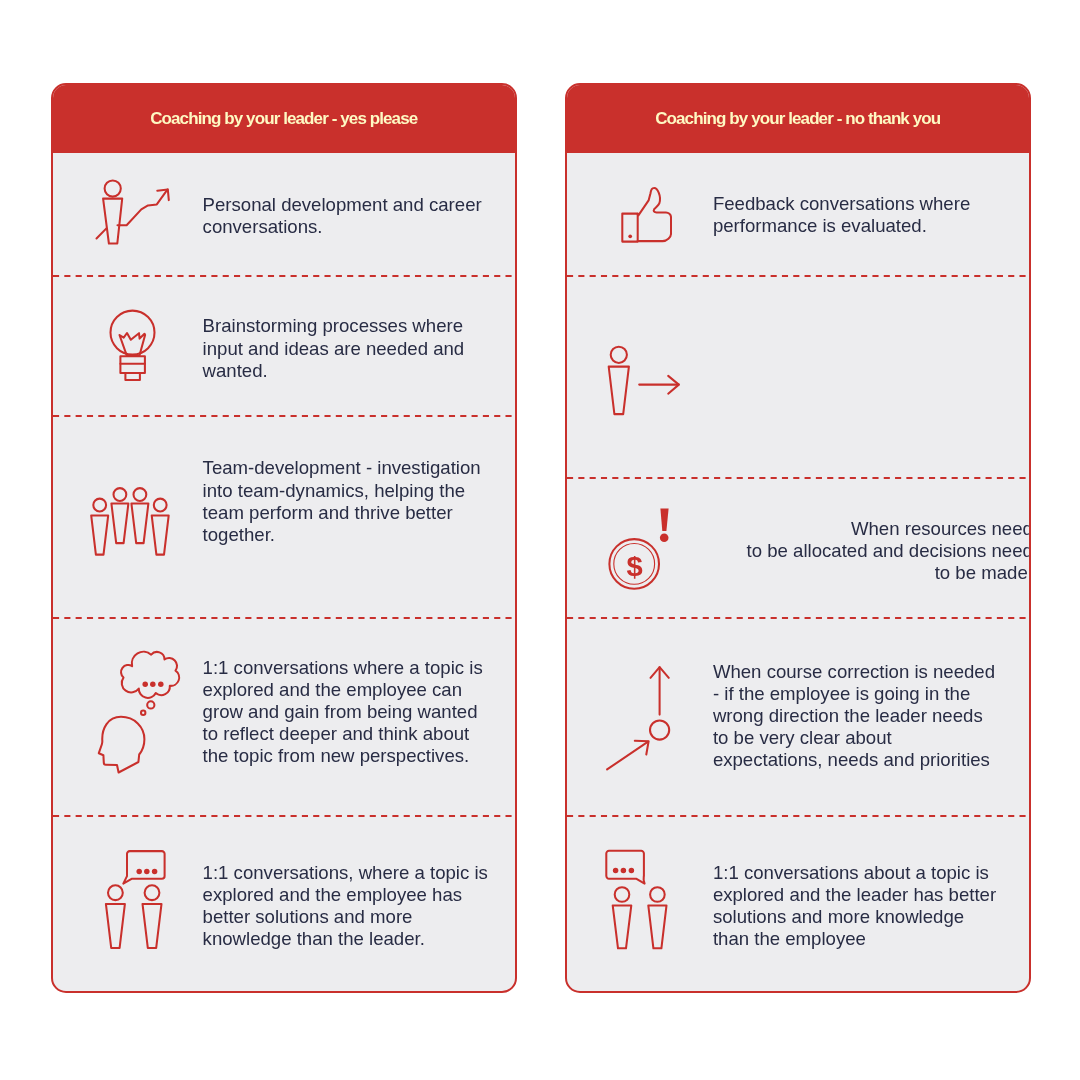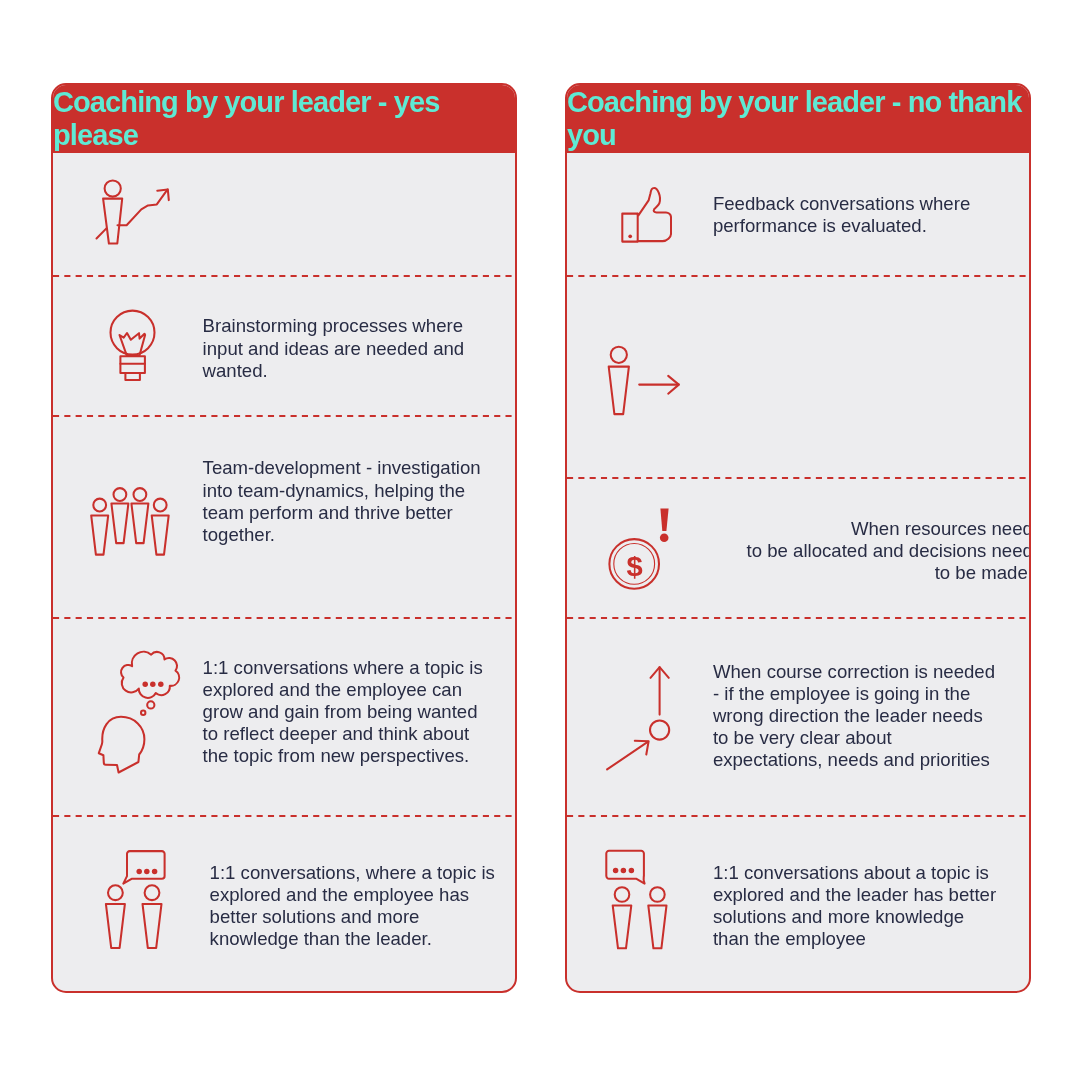--- a/index.html
+++ b/index.html
@@ -3,21 +3,21 @@
 <meta charset="utf-8">
 <style>
   html,body{margin:0;padding:0;}
   body{width:1080px;height:1080px;background:#ffffff;font-family:"Liberation Sans",sans-serif;overflow:hidden;}
   .stage{position:relative;width:1080px;height:1080px;}
   .card{position:absolute;top:82.5px;width:465.5px;height:910.5px;border:2.6px solid #C9302C;
         border-radius:15px;box-sizing:border-box;background:#EDEDEF;overflow:hidden;}
   #card-left{left:51px;}
   #card-right{left:565px;}
   .card-header{height:68.2px;background:#C9302C;display:flex;align-items:center;justify-content:center;}
-  .card-header-title{color:#5eead4;font-size:29px;font-weight:bold;letter-spacing:-0.9px;}
+  .card-header-title{color:#fef9c3;font-size:17px;font-weight:bold;letter-spacing:-0.9px;}
   .rows{position:relative;}
   .row{box-sizing:border-box;position:relative;}
   .row-sep{position:absolute;left:0;right:0;top:-0.3px;height:2.2px;overflow:hidden;}
   .row-sep svg{width:100%;height:2.2px;display:block;}
   .row-icon{position:absolute;}
   .row-text{position:absolute;color:#282C44;font-size:18.6px;line-height:22.1px;white-space:pre-line;}
   svg{display:block;overflow:visible;}
 
   
   #L0,#R0{height:122.7px;}
@@ -31,21 +31,21 @@
   #L0 .row-text{width:291.6px;}  #R0 .row-text{width:269.9px;}
   #L1 .row-text{width:290.5px;}  #R1 .row-text{width:290.5px;}
   #L2 .row-text{width:274.1px;}  #R2 .row-text{width:320px;text-align:right;}
   #L3 .row-text{width:282.7px;}  #R3 .row-text{width:286.3px;}
   #L4 .row-text{width:294.6px;}  #R4 .row-text{width:287.9px;}
 
   #L0 .row-text{top:41.1px;}   #R0 .row-text{top:39.9px;}
   #L1 .row-text{top:41.9px;}   #R1 .row-text{top:40.0px;}
   #L2 .row-text{top:40.1px;}   #R2 .row-text{top:40.7px;}
   #L3 .row-text{top:39.3px;}   #R3 .row-text{top:43.0px;}
-  #L4 .row-text{top:47.3px;margin-left:7px;}   #R4 .row-text{top:47.0px;}
+  #L4 .row-text{top:47.3px;}   #R4 .row-text{top:47.0px;}
 
   #L0 .row-icon{left:41.0px;top:27.2px;}   #R0 .row-icon{left:54.4px;top:34.2px;}
   #L1 .row-icon{left:37.8px;top:72.5px;}   #R1 .row-icon{left:39.5px;top:70.6px;}
   #L2 .row-icon{left:56.8px;top:34.8px;}   #R2 .row-icon{left:40.9px;top:29.5px;}
   #L3 .row-icon{left:44.5px;top:32.7px;}   #R3 .row-icon{left:37.5px;top:46.1px;}
   #L4 .row-icon{left:51.6px;top:34.4px;}   #R4 .row-icon{left:36.9px;top:33.5px;}
 </style>
 </head>
 <body>
 
@@ -60,20 +60,21 @@
       <div class="row" id="L0">
         <div class="row-icon">
             <svg viewBox="0 0 75 64" width="75" height="64" fill="none" stroke="#C9302C" stroke-width="2.05" stroke-linecap="round" stroke-linejoin="round">
               <path d="M2.5 58.5L12.4 48.4"></path>
               <path d="M23.5 45.3L32.6 45.3L47.3 29.4L54.0 25.4L62.8 24.4L73.4 9.6"></path>
               <path d="M63.3 10.7L73.8 9.4L74.8 20.1"></path>
               <circle cx="18.7" cy="8.5" r="8.1"></circle>
               <path d="M9.1 18.6H28.2L23.3 63.5H14.9Z"></path>
             </svg>
           </div>
+        <div class="row-text">Personal development and career conversations.</div>
       </div>
 
       <div class="row" id="L2">
         <div class="row-sep">
             <svg viewBox="0 0 461 2.2" preserveAspectRatio="none">
               <line x1="0" y1="1.1" x2="461" y2="1.1" stroke="#C9302C" stroke-width="2.2" stroke-dasharray="6.1 5.2"></line>
             </svg>
           </div>
         <div class="row-icon">
             <svg viewBox="0 0 45 71" width="45" height="71" fill="none" stroke="#C9302C" stroke-width="2.05" stroke-linecap="round" stroke-linejoin="round">

